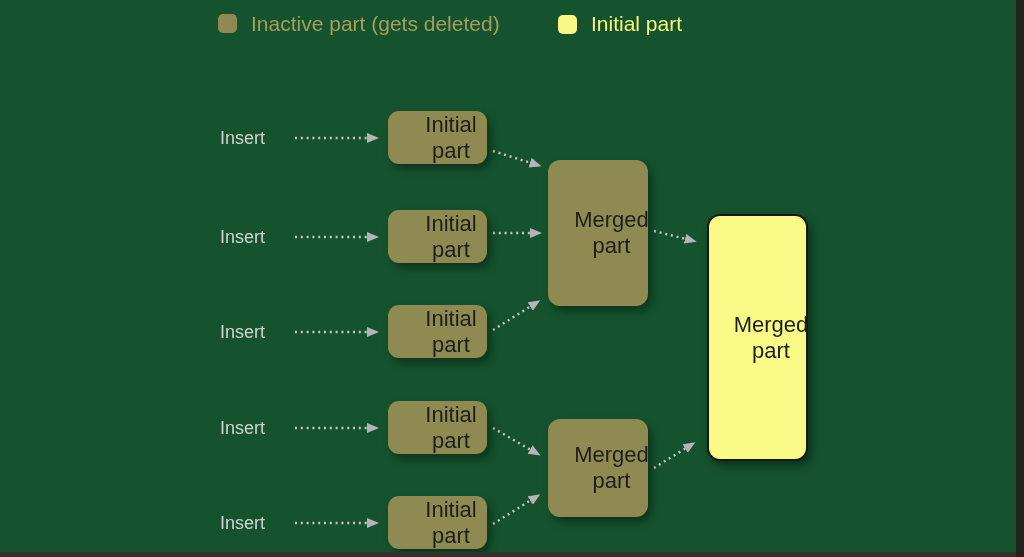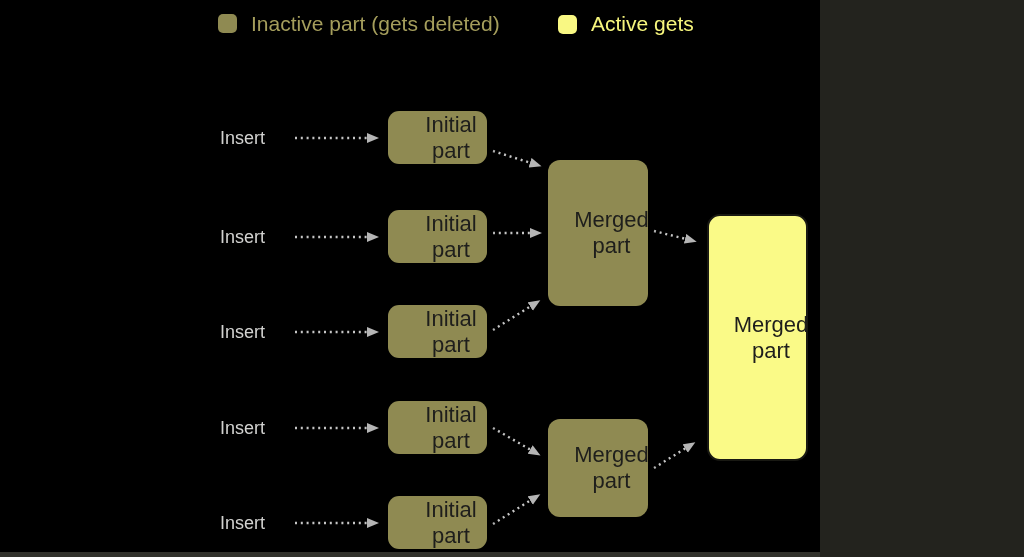--- a/index.html
+++ b/index.html
@@ -1,20 +1,20 @@
 <!DOCTYPE html>
 <html><head>
 <meta charset="utf-8">
 <style>
   html, body { margin: 0; padding: 0; background: #23231e; }
   .canvas {
     position: relative;
-    width: 820px;
+    width: 1016px;
     height: 557px;
-    background: #000000;
+    background: #14532d;
     overflow: hidden;
     font-family: "Liberation Sans", "DejaVu Sans", sans-serif;
   }
   .arrow-layer {
     position: absolute;
     left: 0; top: 0;
     width: 1024px; height: 557px;
     pointer-events: none;
   }
   
@@ -120,21 +120,21 @@
       <path d="M493,428 L531,450" marker-end="url(#ah)"></path>
       <path d="M493,524 L531,500" marker-end="url(#ah)"></path>
       <path d="M654,231 L686,239" marker-end="url(#ah)"></path>
       <path d="M654,468 L686,448" marker-end="url(#ah)"></path>
     </g>
   </svg>
 
   <span class="legend-swatch swatch-inactive"></span>
   <span class="legend-label legend-label-inactive">Inactive part (gets deleted)</span>
   <span class="legend-swatch swatch-active"></span>
-  <span class="legend-label legend-label-active">Active gets</span>
+  <span class="legend-label legend-label-active">Initial part</span>
 
   <span class="insert-label insert-1">Insert</span>
   <span class="insert-label insert-2">Insert</span>
   <span class="insert-label insert-3">Insert</span>
   <span class="insert-label insert-4">Insert</span>
   <span class="insert-label insert-5">Insert</span>
 
   <div class="node initial-node initial-node-1">
     <span>Initial</span>
     <span>part</span>

